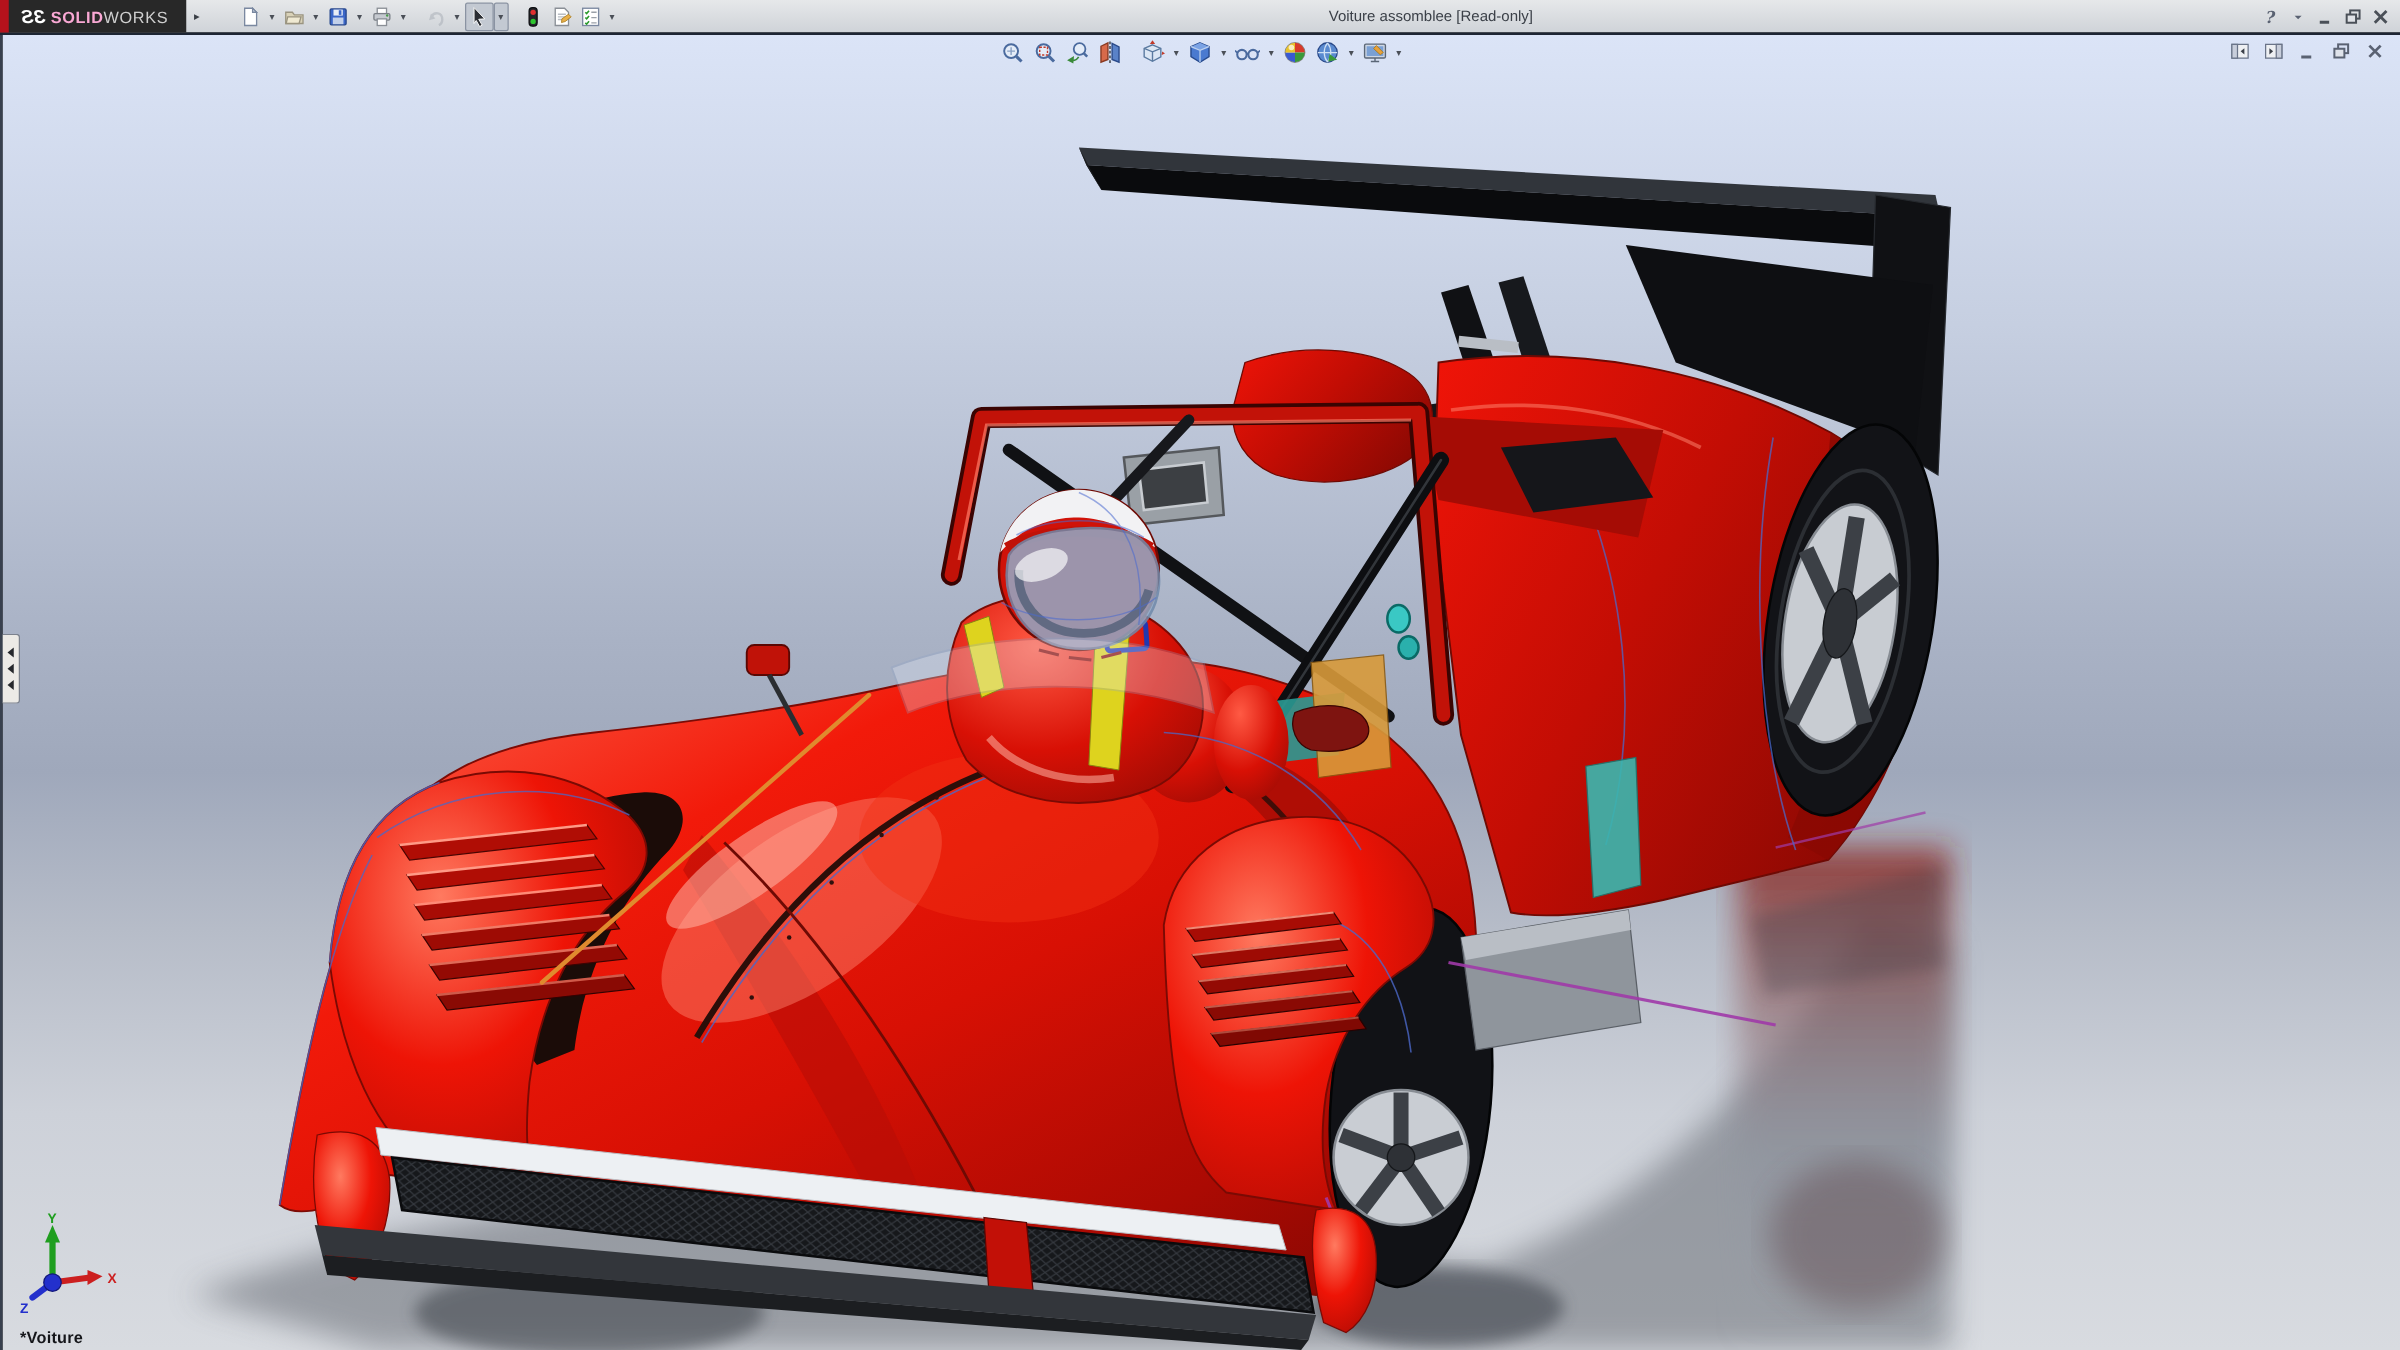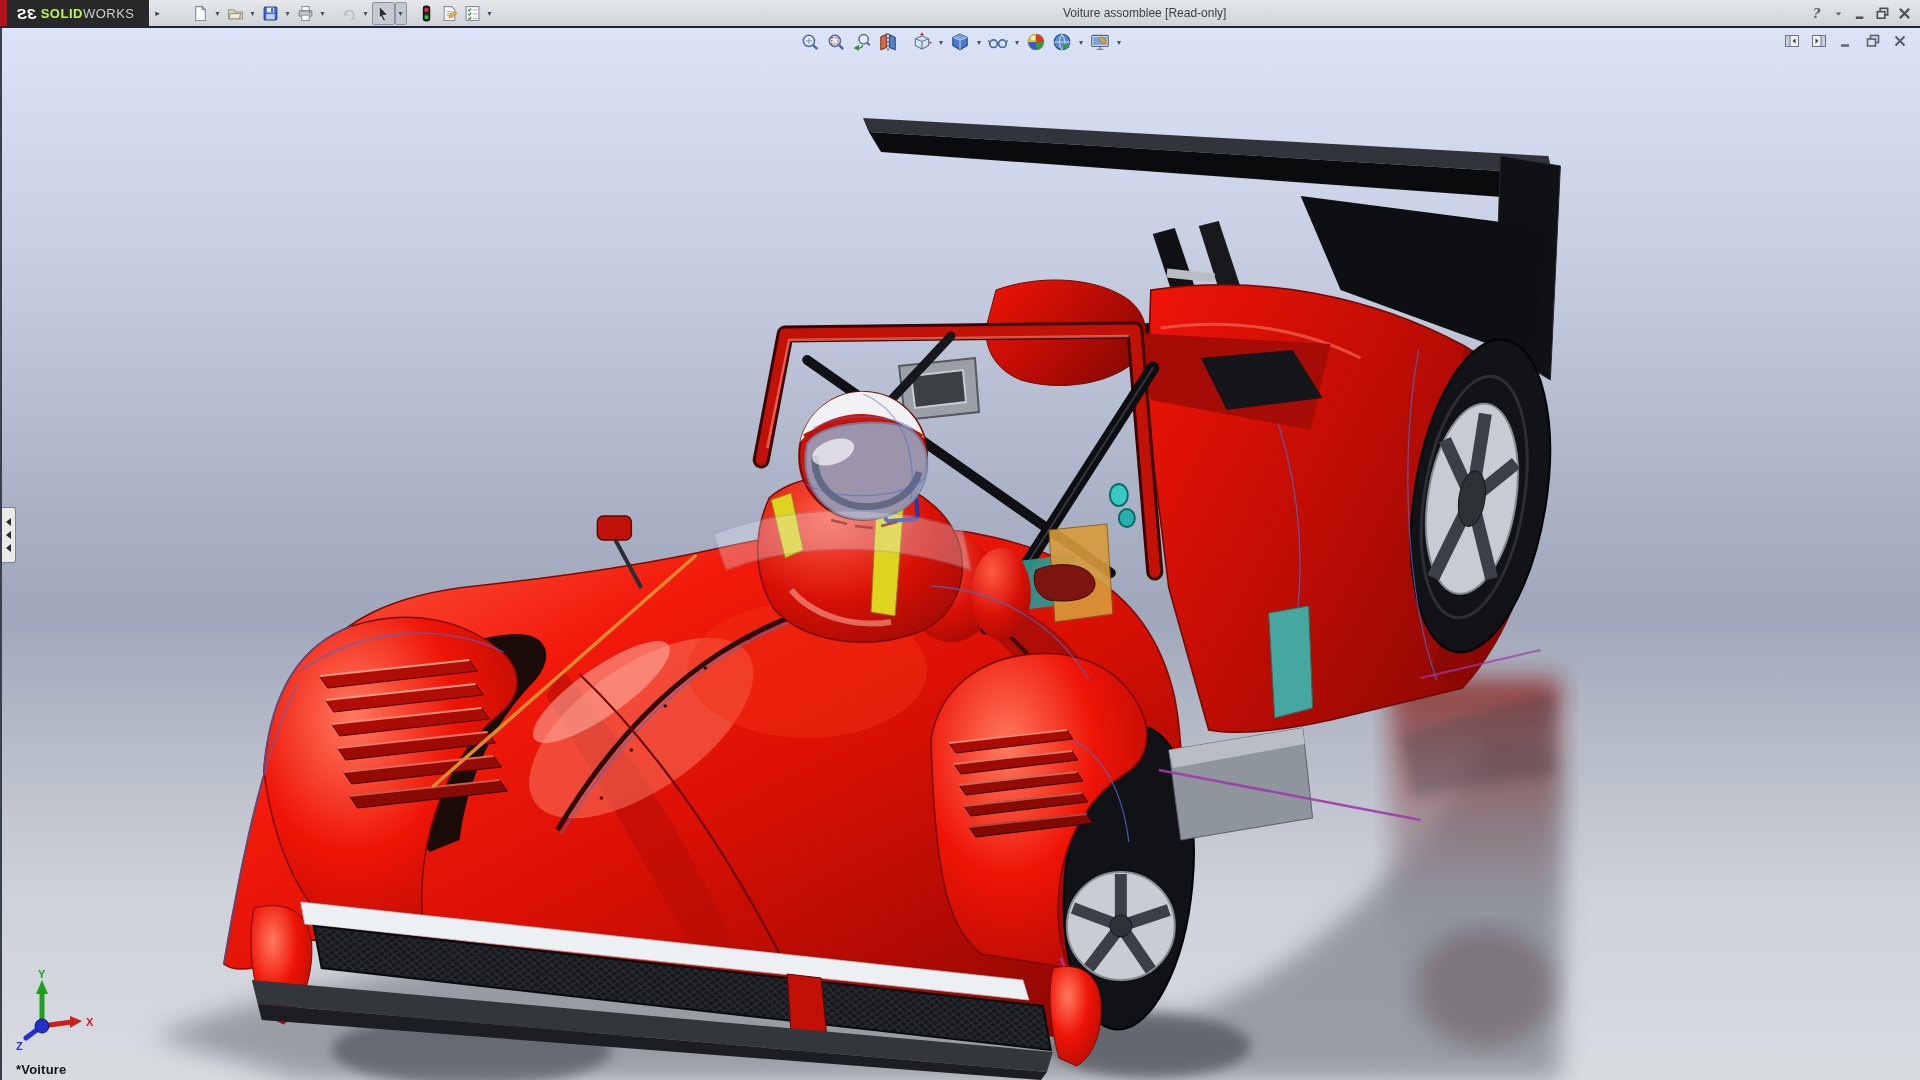--- a/index.html
+++ b/index.html
@@ -7,21 +7,21 @@
   .app{position:relative;width:1920px;height:1080px;overflow:hidden;
        font-family:"Liberation Sans",sans-serif;-webkit-user-select:none;user-select:none;}
   
   .titlebar{position:absolute;top:0;left:0;width:100%;height:28px;
     background:linear-gradient(#e6e8ea,#cfd3d8);
     border-bottom:2px solid #1d2533;display:flex;align-items:center;}
   .logo{height:100%;display:flex;align-items:center;background:#282828;
     padding:0 14px 0 0;flex:0 0 auto;}
   .logo-strip{width:7px;height:100%;background:#b5121c;margin-right:10px;}
   .logo-mark{color:#fff;font-style:italic;font-weight:bold;font-size:15px;letter-spacing:0;transform:scaleX(-1);display:inline-block;margin-right:4px;}
-  .logo-solid{color:#bef264;font-weight:bold;font-size:13px;letter-spacing:.5px;}
+  .logo-solid{color:#f9a8d4;font-weight:bold;font-size:13px;letter-spacing:.5px;}
   .logo-works{color:#cfcfcf;font-weight:normal;font-size:13px;letter-spacing:.5px;}
   .menu-expand{width:14px;height:20px;display:flex;align-items:center;justify-content:center;
     font-size:9px;color:#3a3f46;margin-left:2px;cursor:default;}
   .std-toolbar{display:flex;align-items:center;margin-left:24px;height:100%;}
   .tb-item{width:23px;height:23px;display:flex;align-items:center;justify-content:center;border:1px solid transparent;}
   .tb-item svg{width:17px;height:17px;display:block;}
   .tb-drop{width:12px;height:23px;display:flex;align-items:center;justify-content:center;
     font-size:8px;color:#4a4f57;border:1px solid transparent;}
   .tb-gap{width:8px;}
   .tb-item.pressed,.tb-drop.pressed{background:#c3c9d2;border:1px solid #8a93a2;border-radius:2px;}

